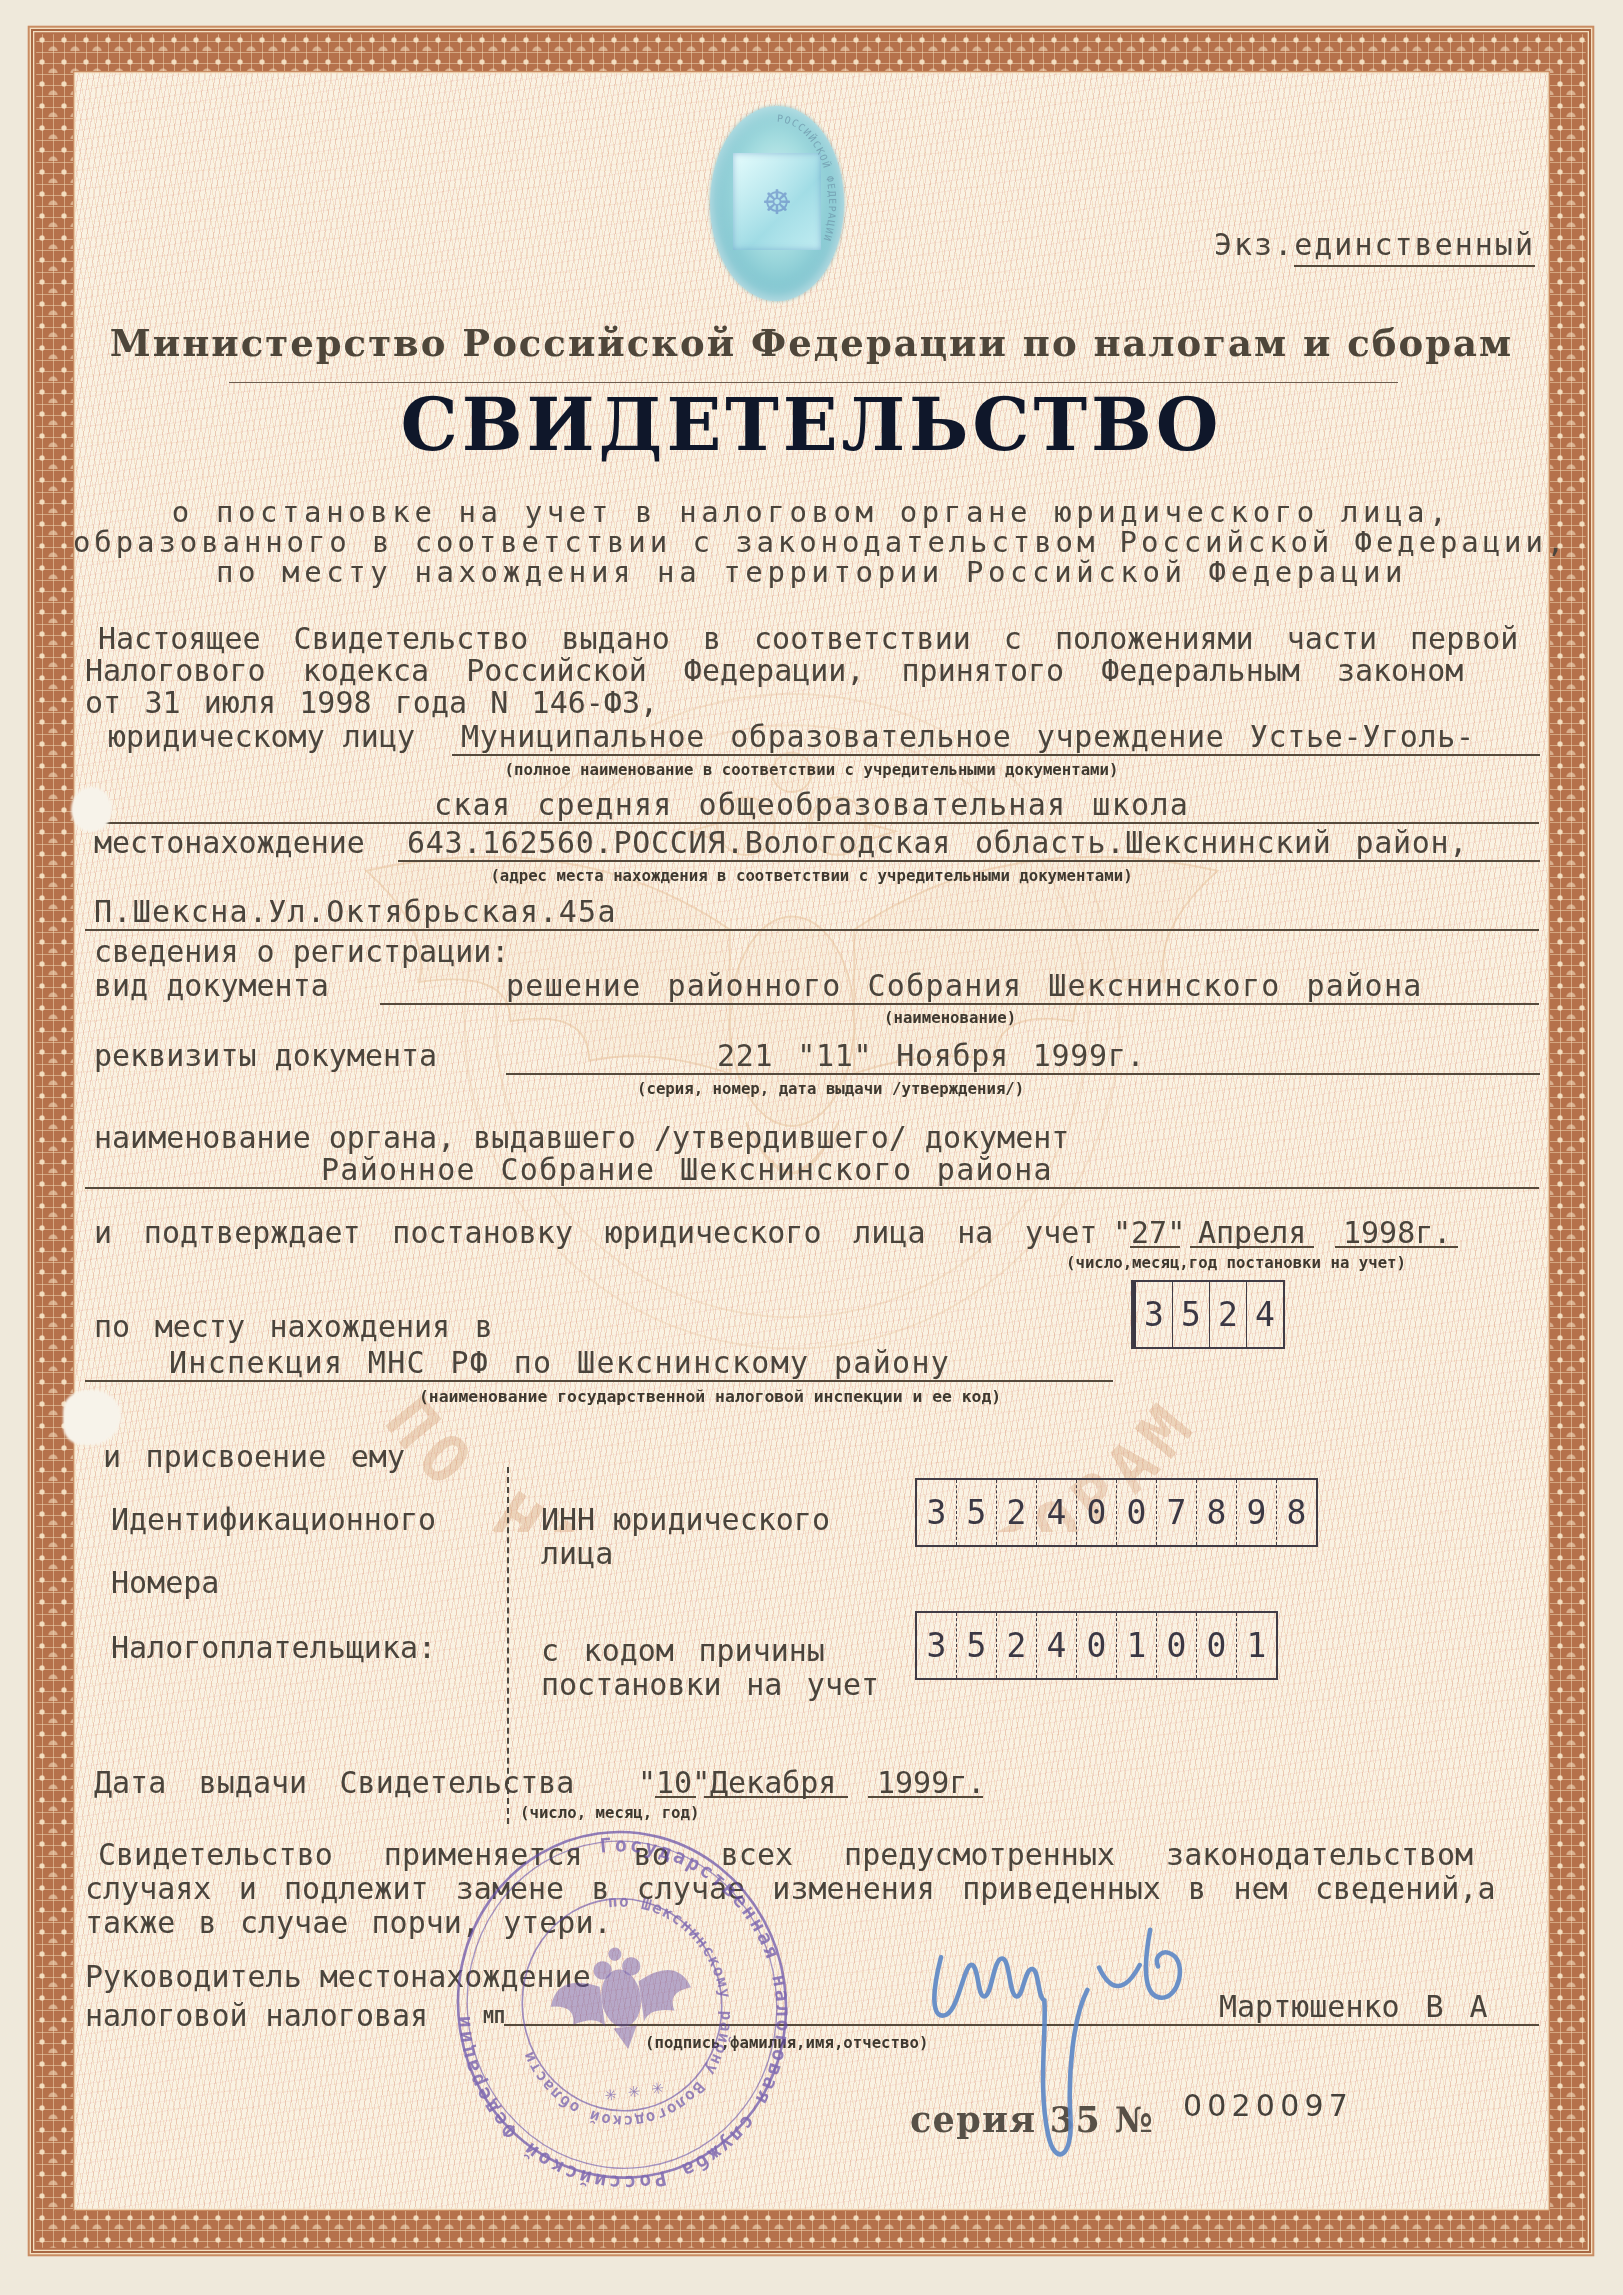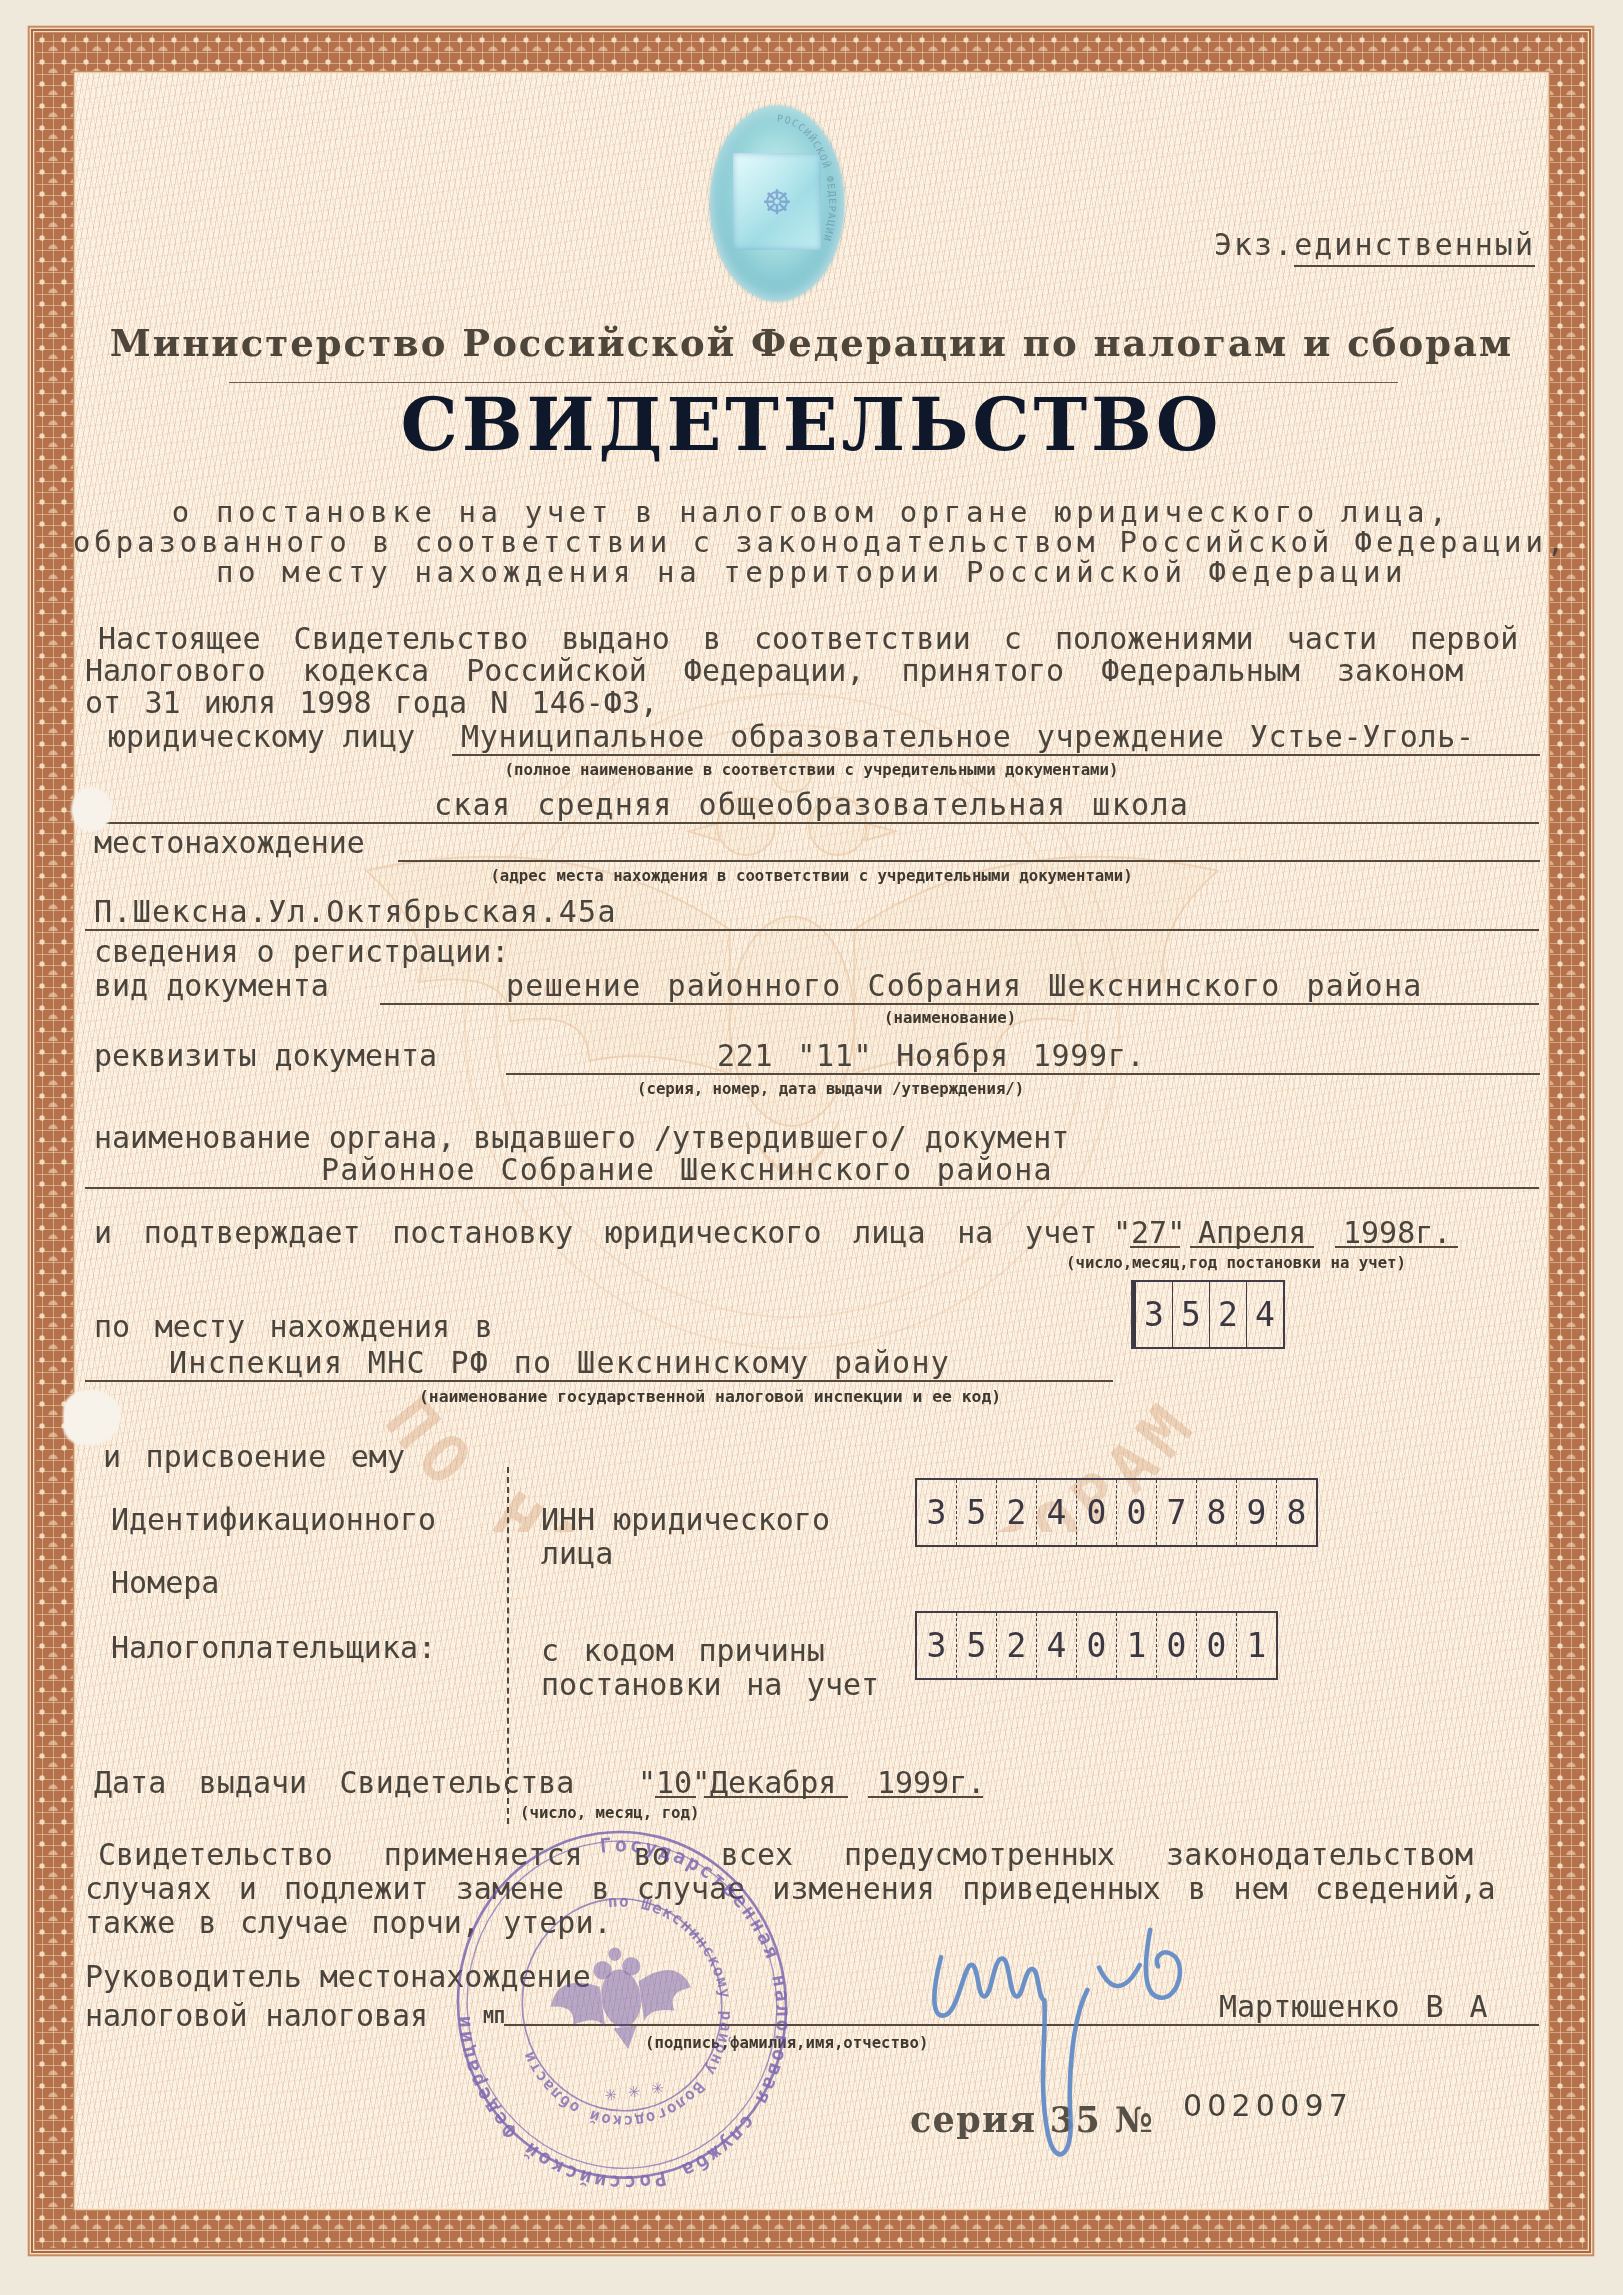--- a/index.html
+++ b/index.html
@@ -116,20 +116,21 @@
   <div class="t body" style="left:85px;top:686px;word-spacing:5.2px;">от 31 июля 1998 года N 146-ФЗ,</div>
 
   <div class="t body" style="left:108px;top:720px;">юридическому лицу</div>
   <div class="t body" style="left:461px;top:720px;letter-spacing:0.7px;word-spacing:6.5px;">Муниципальное образовательное учреждение Устье-Уголь-</div>
   <div class="rule" style="left:452px;top:754px;width:1088px;"></div>
   <div class="t ctr cap" style="top:761px;">(полное наименование в соответствии с учредительными документами)</div>
   <div class="t ctr body" style="top:788px;letter-spacing:1.3px;word-spacing:6.5px;">ская средняя общеобразовательная школа</div>
   <div class="rule" style="left:85px;top:822px;width:1454px;"></div>
 
   <div class="t body" style="left:94px;top:826px;">местонахождение</div>
+  <div class="t body" style="left:407px;top:826px;letter-spacing:0.7px;word-spacing:5.2px;">643.162560.РОССИЯ.Вологодская область.Шекснинский район,</div>
   <div class="rule" style="left:398px;top:860px;width:1142px;"></div>
   <div class="t ctr cap" style="top:867px;">(адрес места нахождения в соответствии с учредительными документами)</div>
   <div class="t body" style="left:94px;top:895px;letter-spacing:1.3px;">П.Шексна.Ул.Октябрьская.45а</div>
   <div class="rule" style="left:85px;top:929px;width:1454px;"></div>
 
   <div class="t body" style="left:94px;top:935px;">сведения о регистрации:</div>
   <div class="t body" style="left:94px;top:969px;">вид документа</div>
   <div class="t body" style="left:506px;top:969px;letter-spacing:1.3px;word-spacing:6.5px;">решение районного Собрания Шекснинского района</div>
   <div class="rule" style="left:380px;top:1003px;width:1159px;"></div>
   <div class="t cap" style="left:884px;top:1009px;">(наименование)</div>

